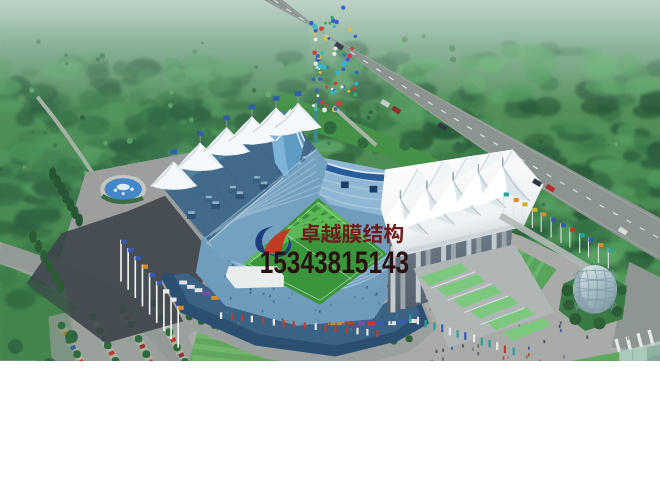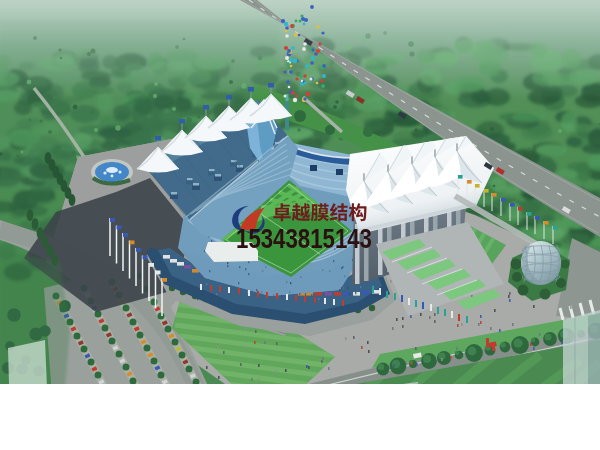--- a/index.html
+++ b/index.html
@@ -1,15 +1,15 @@
 <!DOCTYPE html>
 <html><head><meta charset="utf-8">
 <style>
 html,body{margin:0;padding:0;background:#fff;}
-#scene{width:600px;height:384px;overflow:hidden;position:relative;}
+#scene{width:600px;height:328px;overflow:hidden;position:relative;}
 </style></head>
 <body>
 <div id="scene">
 <svg width="600" height="450" viewBox="0 0 600 450" xmlns="http://www.w3.org/2000/svg">
 
 <defs>
 <linearGradient id="bg" x1="0" y1="0" x2="0" y2="1">
  <stop offset="0" stop-color="#8bad9c"></stop>
  <stop offset="0.08" stop-color="#74a286"></stop>
  <stop offset="0.22" stop-color="#539058"></stop>

